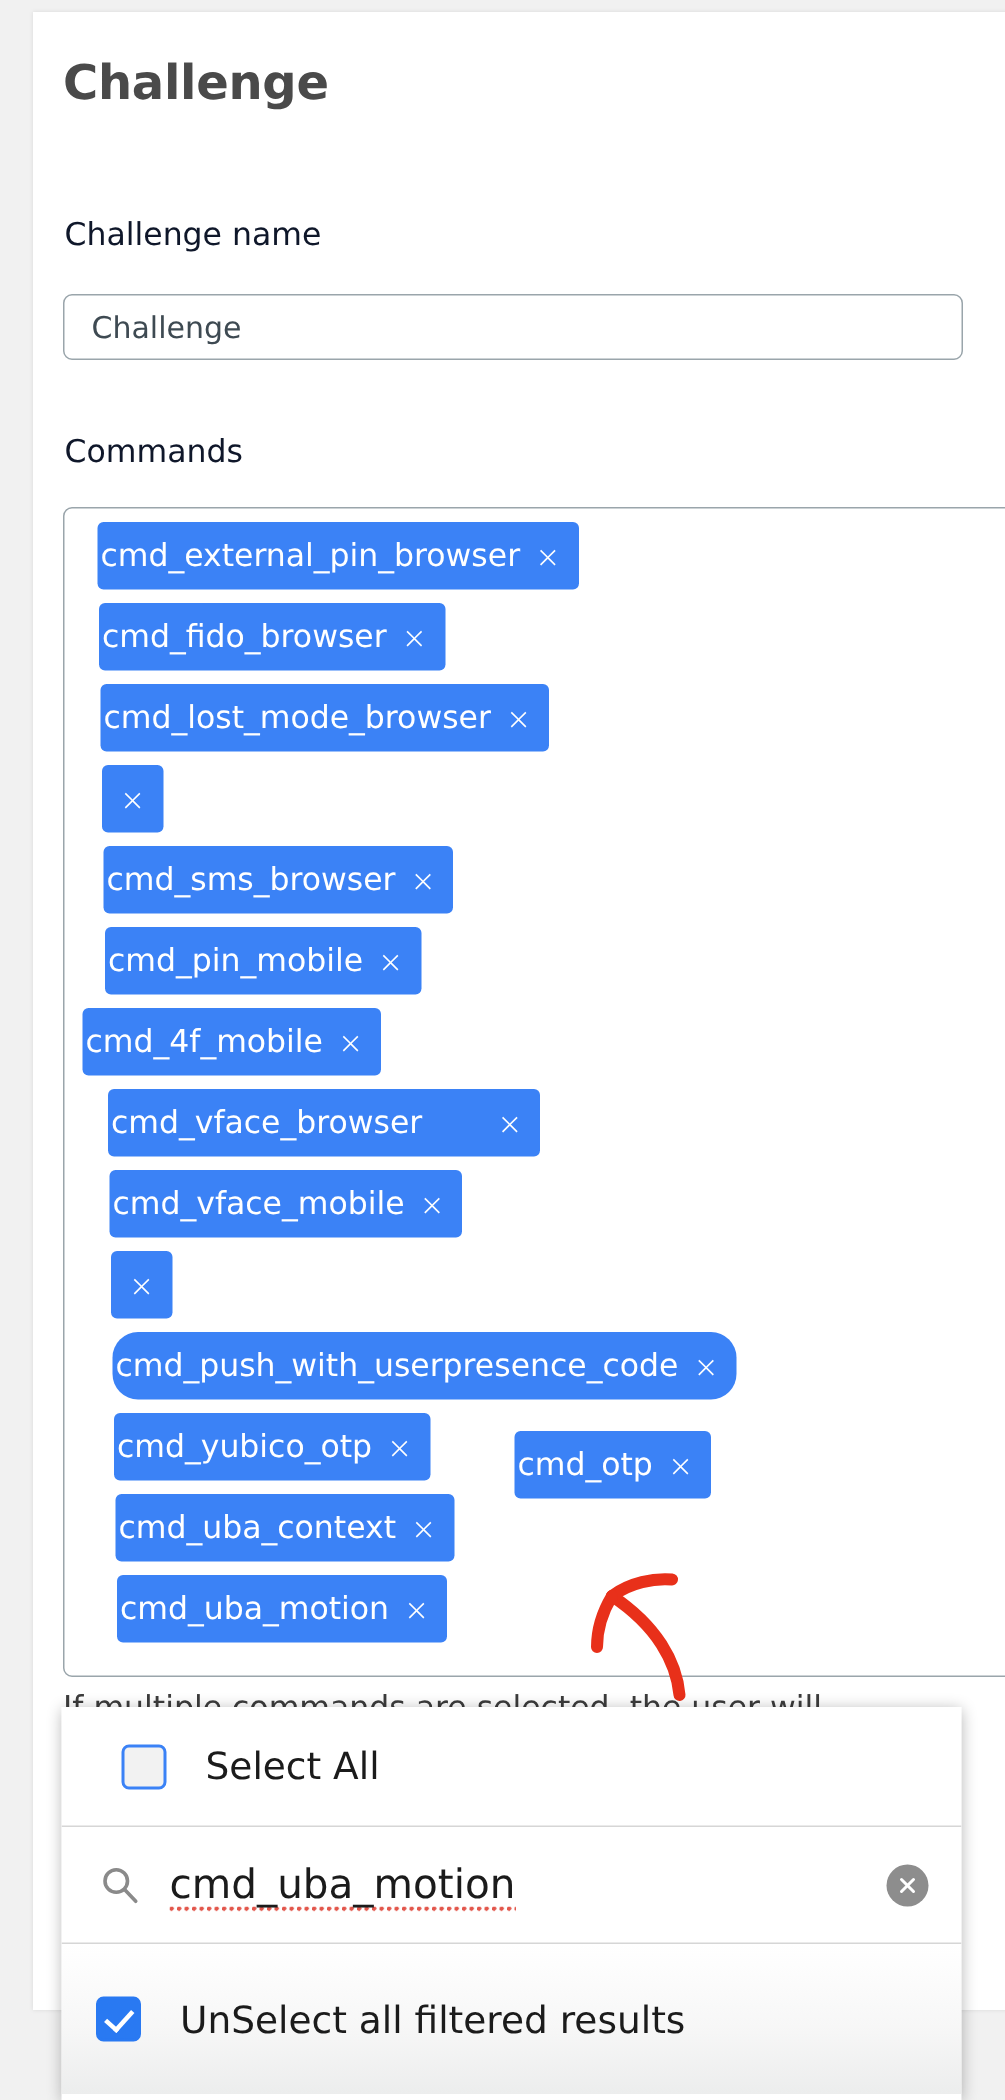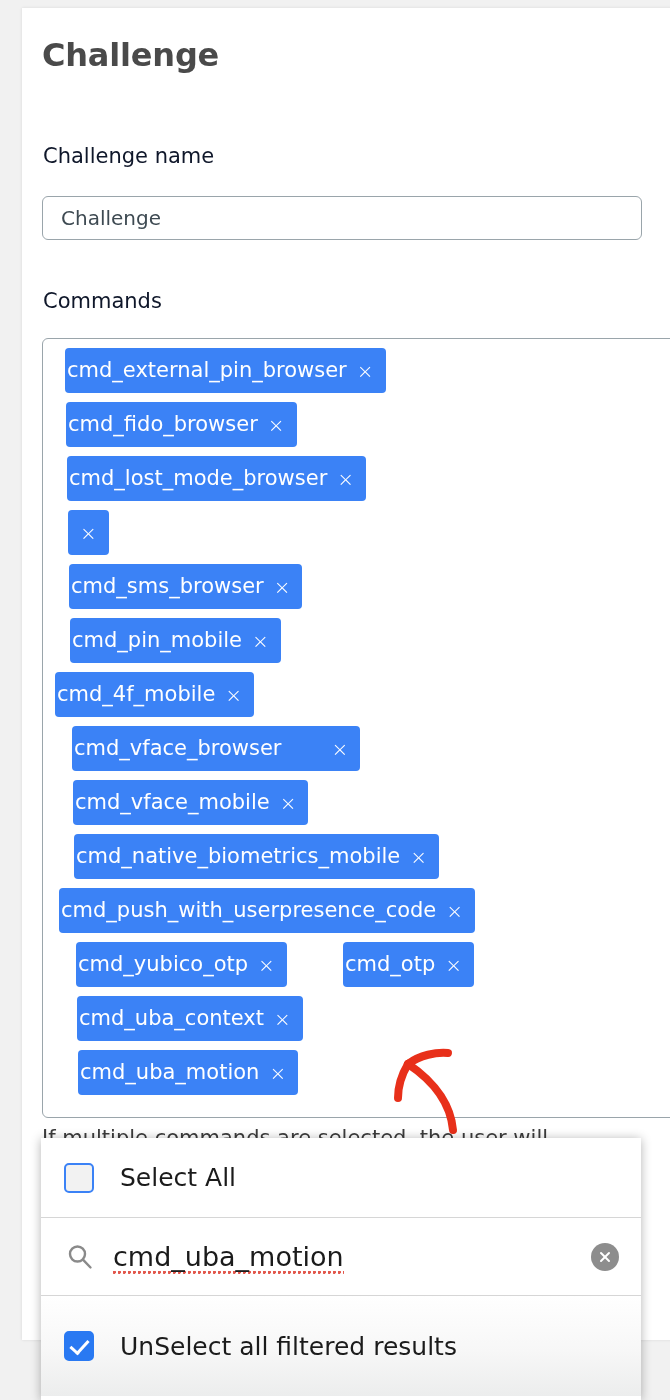--- a/index.html
+++ b/index.html
@@ -169,21 +169,21 @@
   .dd-row {
     position: relative;
     display: flex;
     align-items: center;
     height: 78px;
     border-bottom: 1px solid #d6d6d6;
     box-sizing: border-box;
     background: #ffffff;
     cursor: pointer;
   }
-  .dd-row.select-all { height: 80px; }
+  .dd-row.select-all { height: 80px; padding-left: 17px; }
   .dd-row.search-row { height: 78px; cursor: text; }
   .dd-row.unselect-row {
     height: 100px;
     border-bottom: none;
     background: linear-gradient(to bottom, #ffffff 0%, #f7f7f7 55%, #eceded 100%);
   }
 
   
   .cb {
     width: 30px;
@@ -321,36 +321,35 @@
             </span>
           </div>
           <div class="tag-row">
             <span class="tag" style="left: 30px;">
               <span class="tag-label">cmd_vface_mobile</span>
               <span class="tag-remove">×</span>
             </span>
           </div>
           <div class="tag-row">
             <span class="tag" style="left: 31px;">
-              <span class="tag-label">cmd_native_biometrics_mobile</span>
-              <span class="tag-remove">×</span>
-            </span>
-          </div>
-          <div class="tag-row">
-            <span class="tag" style="left: 16px;">
+              <span class="tag-remove">×</span>
+            </span>
+          </div>
+          <div class="tag-row">
+            <span class="tag" style="left: 32px; border-radius: 17px;">
               <span class="tag-label">cmd_push_with_userpresence_code</span>
               <span class="tag-remove">×</span>
             </span>
           </div>
           <div class="tag-row">
             <span class="tag" style="left: 33px;">
               <span class="tag-label">cmd_yubico_otp</span>
               <span class="tag-remove">×</span>
             </span>
-            <span class="tag" style="left: 300px;">
+            <span class="tag" style="left: 300px; margin-top: 12px;">
               <span class="tag-label">cmd_otp</span>
               <span class="tag-remove">×</span>
             </span>
           </div>
           <div class="tag-row">
             <span class="tag" style="left: 34px;">
               <span class="tag-label">cmd_uba_context</span>
               <span class="tag-remove">×</span>
             </span>
           </div>

